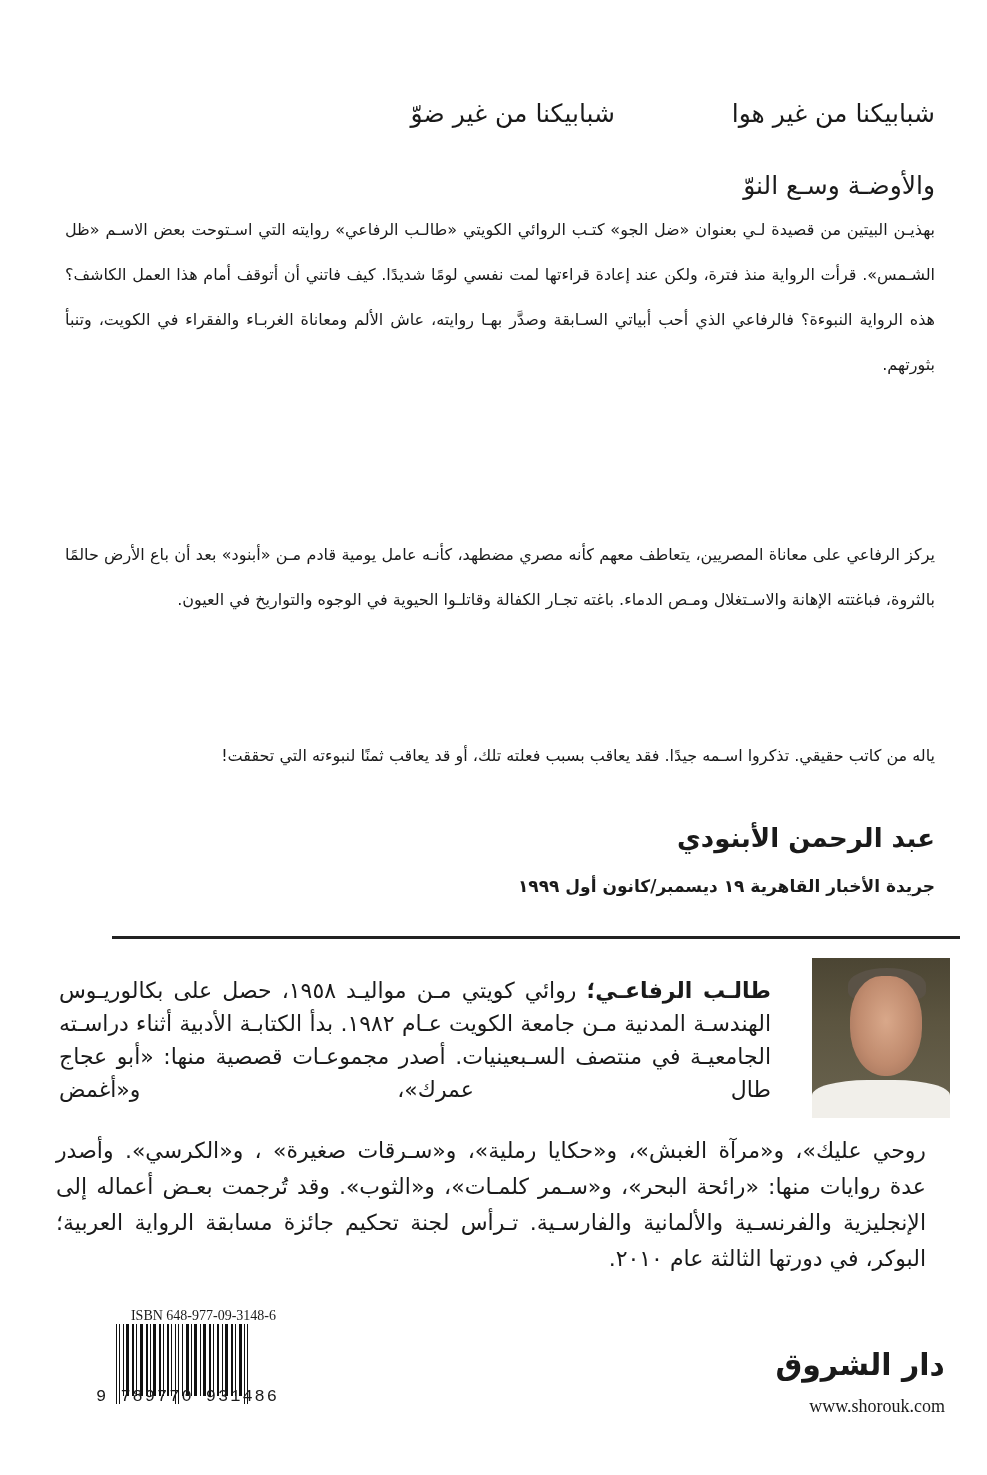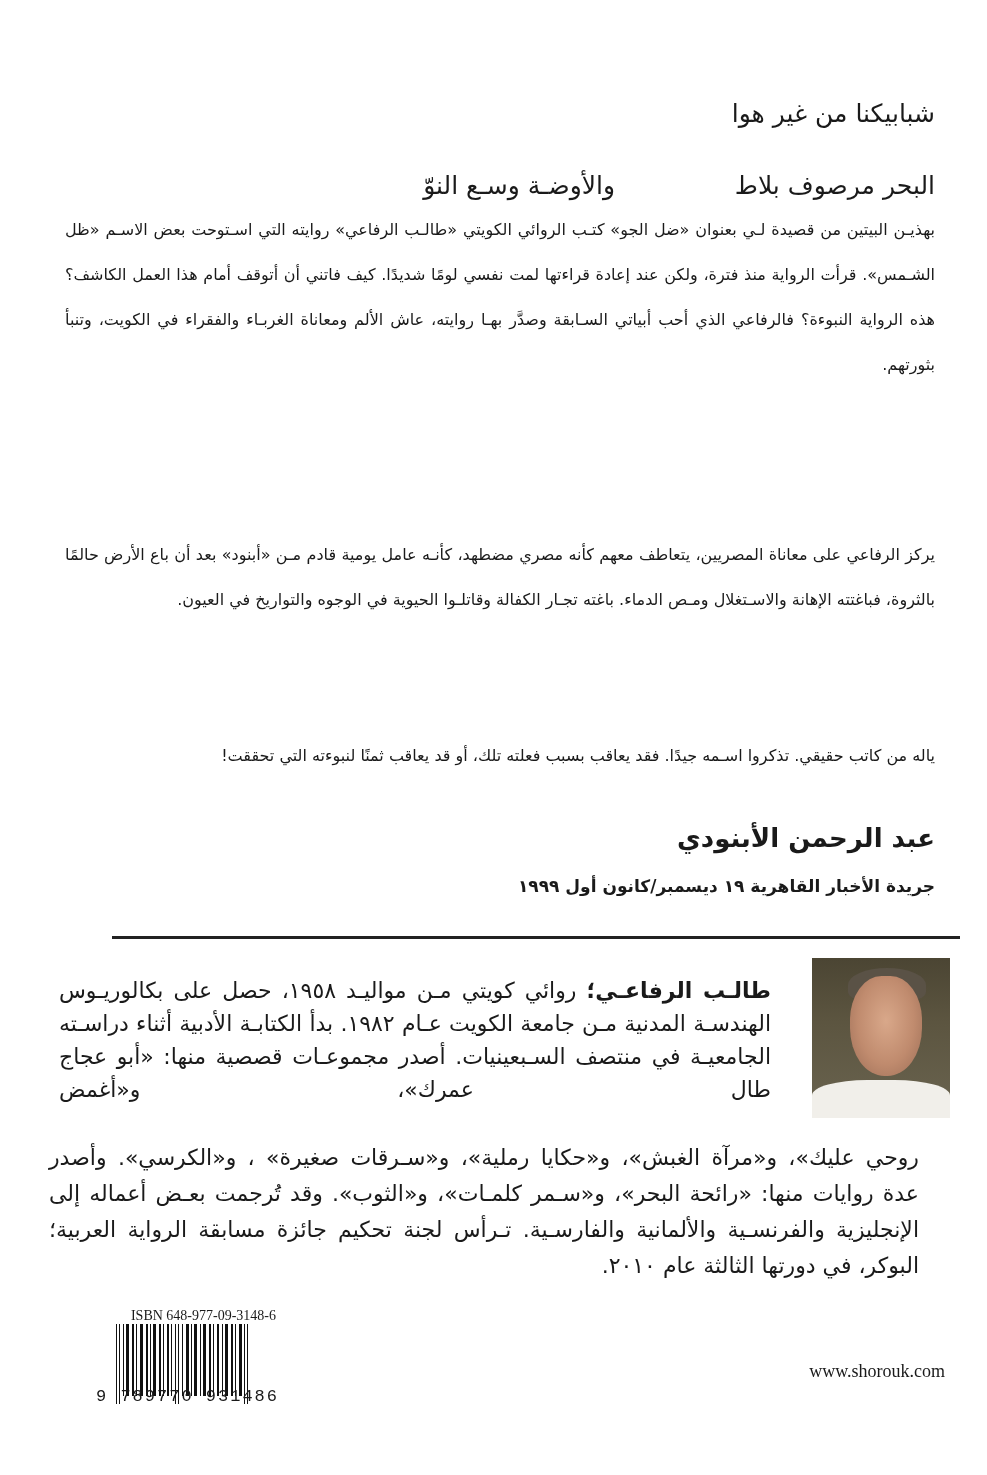--- a/index.html
+++ b/index.html
@@ -199,44 +199,44 @@
       margin-top: 14px;
       white-space: nowrap;
     }
   </style>
 </head>
 <body>
 
 <div class="poem">
   <div class="poem-row">
     <div class="poem-cell first">شبابيكنا من غير هوا</div>
+    <div class="poem-cell second">شبابيكنا من غير ضوّ</div>
   </div>
   <div class="poem-row">
-    <div class="poem-cell first">البحر مرصوف بلاط</div>
     <div class="poem-cell second">والأوضـة وسـع النوّ</div>
   </div>
 </div>
 
 <p class="para p1" style="margin:0">بهذيـن البيتين من قصيدة لـي بعنوان «ضل الجو» كتـب الروائي الكويتي «طالـب الرفاعي» روايته التي اسـتوحت بعض الاسـم «ظل الشـمس». قرأت الرواية منذ فترة، ولكن عند إعادة قراءتها لمت نفسي لومًا شديدًا. كيف فاتني أن أتوقف أمام هذا العمل الكاشف؟ هذه الرواية النبوءة؟ فالرفاعي الذي أحب أبياتي السـابقة وصدَّر بهـا روايته، عاش الألم ومعاناة الغربـاء والفقراء في الكويت، وتنبأ بثورتهم.</p>
 <p class="para p2" style="margin:0">يركز الرفاعي على معاناة المصريين، يتعاطف معهم كأنه مصري مضطهد، كأنـه عامل يومية قادم مـن «أبنود» بعد أن باع الأرض حالمًا بالثروة، فباغتته الإهانة والاسـتغلال ومـص الدماء. باغته تجـار الكفالة وقاتلـوا الحيوية في الوجوه والتواريخ في العيون.</p>
 <p class="para p3" style="margin:0">ياله من كاتب حقيقي. تذكروا اسـمه جيدًا. فقد يعاقب بسبب فعلته تلك، أو قد يعاقب ثمنًا لنبوءته التي تحققت!</p>
 
 <div class="signature">عبد الرحمن الأبنودي</div>
 <div class="source">جريدة الأخبار القاهرية ١٩ ديسمبر/كانون أول ١٩٩٩</div>
 
 <div class="divider"></div>
 
 <div class="photo">
   <div class="hair"></div>
   <div class="face"></div>
   <div class="shirt"></div>
 </div>
 
 <p class="bio" style="margin:16px"><span class="name">طالـب الرفاعـي؛</span><span> روائي كويتي مـن مواليـد ١٩٥٨، حصل على بكالوريـوس الهندسـة المدنية مـن جامعة الكويت عـام ١٩٨٢. بدأ الكتابـة الأدبية أثناء دراسـته الجامعيـة في منتصف السـبعينيات. أصدر مجموعـات قصصية منها: «أبو عجاج طال عمرك»، و«أغمض</span></p>
-<p class="bio2" style="margin:16px">روحي عليك»، و«مرآة الغبش»، و«حكايا رملية»، و«سـرقات صغيرة» ، و«الكرسي». وأصدر عدة روايات منها: «رائحة البحر»، و«سـمر كلمـات»، و«الثوب». وقد تُرجمت بعـض أعماله إلى الإنجليزية والفرنسـية والألمانية والفارسـية. تـرأس لجنة تحكيم جائزة مسابقة الرواية العربية؛ البوكر، في دورتها الثالثة عام ٢٠١٠.</p>
+<p class="bio2" style="margin:9px">روحي عليك»، و«مرآة الغبش»، و«حكايا رملية»، و«سـرقات صغيرة» ، و«الكرسي». وأصدر عدة روايات منها: «رائحة البحر»، و«سـمر كلمـات»، و«الثوب». وقد تُرجمت بعـض أعماله إلى الإنجليزية والفرنسـية والألمانية والفارسـية. تـرأس لجنة تحكيم جائزة مسابقة الرواية العربية؛ البوكر، في دورتها الثالثة عام ٢٠١٠.</p>
 
 <div class="barcode">
   <div class="isbn-text">ISBN 648-977-09-3148-6</div>
   <div class="bars" id="bars">
       <div class="bar" style="left: 0px; width: 1px; height: 80px;"></div>
       <div class="bar" style="left: 3px; width: 1px; height: 80px;"></div>
       <div class="bar" style="left: 7px; width: 1px; height: 72px;"></div>
       <div class="bar" style="left: 10px; width: 3px; height: 72px;"></div>
       <div class="bar" style="left: 16px; width: 2px; height: 72px;"></div>
       <div class="bar" style="left: 20px; width: 1px; height: 72px;"></div>
@@ -264,14 +264,15 @@
       <div class="bar" style="left: 115px; width: 2px; height: 72px;"></div>
       <div class="bar" style="left: 119px; width: 1px; height: 72px;"></div>
       <div class="bar" style="left: 123px; width: 3px; height: 72px;"></div>
       <div class="bar" style="left: 128px; width: 1px; height: 80px;"></div>
       <div class="bar" style="left: 131px; width: 1px; height: 80px;"></div>
     </div>
 </div>
 <div class="ean">9 789770 931486</div>
 
 <div class="publisher">
+  <div class="publisher-name">دار الشروق</div>
   <div class="publisher-url">www.shorouk.com</div>
 </div>
 
 </body></html>

